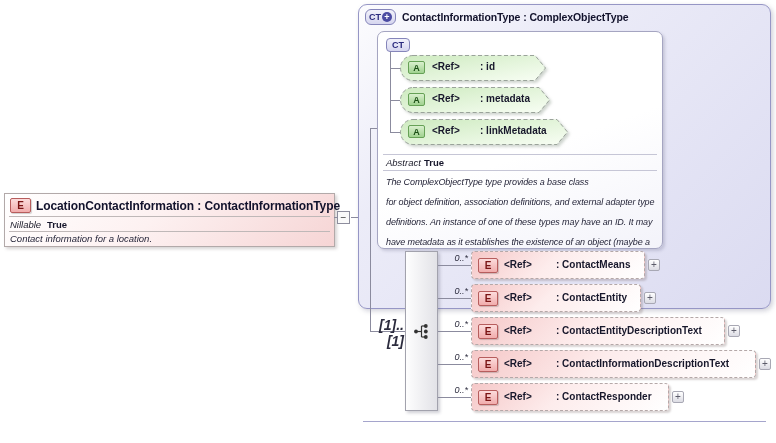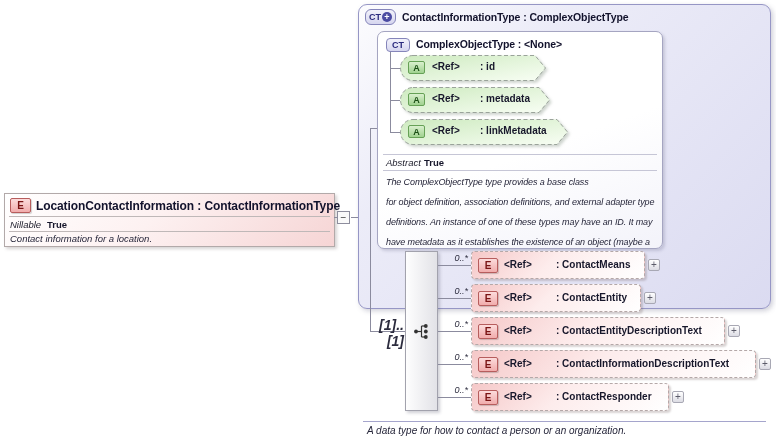--- a/index.html
+++ b/index.html
@@ -112,21 +112,20 @@
   <div class="ct-outer">
 
     <span class="badge badge-ct" style="left:6px;top:4px;width:31px;height:16px;border-radius:6px;">
       <span>CT</span>
         <span class="plus-circle">+</span>
     </span>
     <span class="box-title" style="left:43px;top:6px;">ContactInformationType : ComplexObjectType</span>
 
     <div class="base-box">
       <span class="badge badge-ct" style="left:8px;top:6px;width:24px;height:14px;">CT</span>
-      <span class="box-title" style="left:38px;top:6px;">ComplexObjectType : &lt;None&gt;</span>
 
       <div class="vline" style="left:12px;top:20px;height:80px;"></div>
       <div class="hline" style="left:12px;top:36px;width:10px;"></div>
       <div class="hline" style="left:12px;top:68px;width:10px;"></div>
       <div class="hline" style="left:12px;top:100px;width:10px;"></div>
 
       <div class="attr" style="top:23px;width:146px;">
         <svg width="146" height="26" viewBox="0 0 146 26">
           <defs>
               <linearGradient id="ag1" x1="0" y1="0" x2="1" y2="1">
@@ -239,16 +238,15 @@
 
     <div class="elem" style="top:378px;width:198px;">
       <span class="badge badge-e">E</span>
       <span class="ref-label">&lt;Ref&gt;</span>
       <span class="name-label">: ContactResponder</span>
     </div>
     <div class="plus" style="left:313px;top:386px;">
       <span>+</span></div>
 
     <div class="sep" style="top:416px;left:4px;right:4px;background:#a5a5cc;"></div>
-    <span class="note" style="left:8px;top:420px;font-size:10px;">A data type for how to contact a person or an organization.</span>
   </div>
 
 </div>
 
 </body></html>

